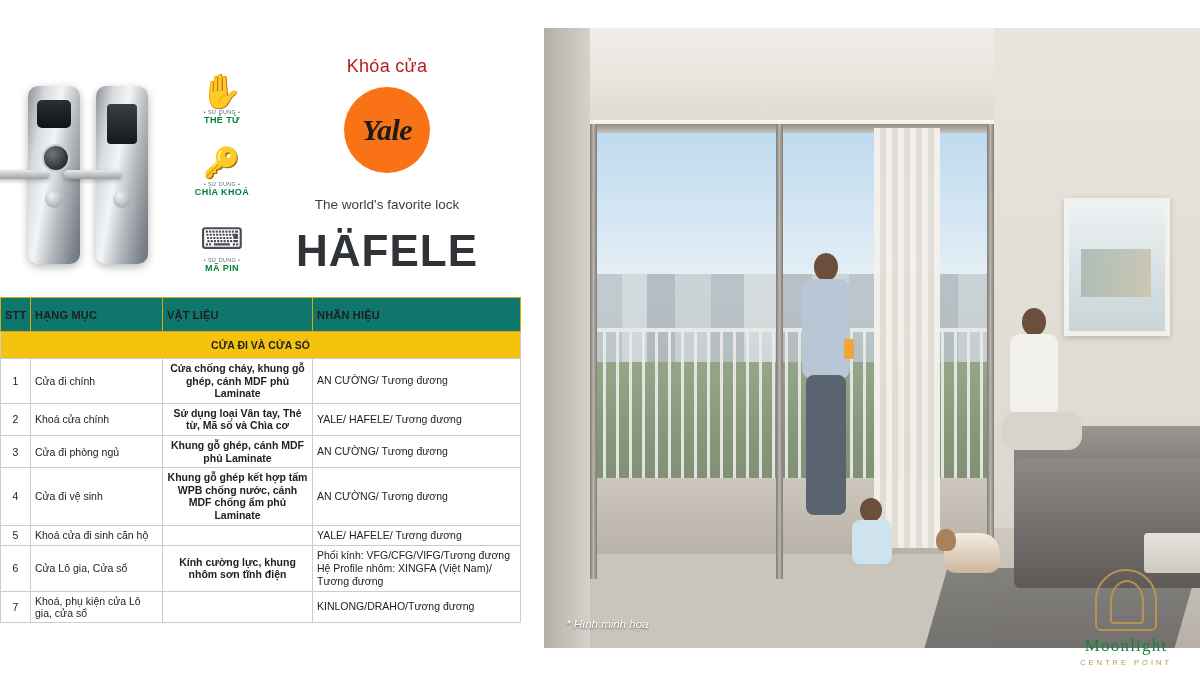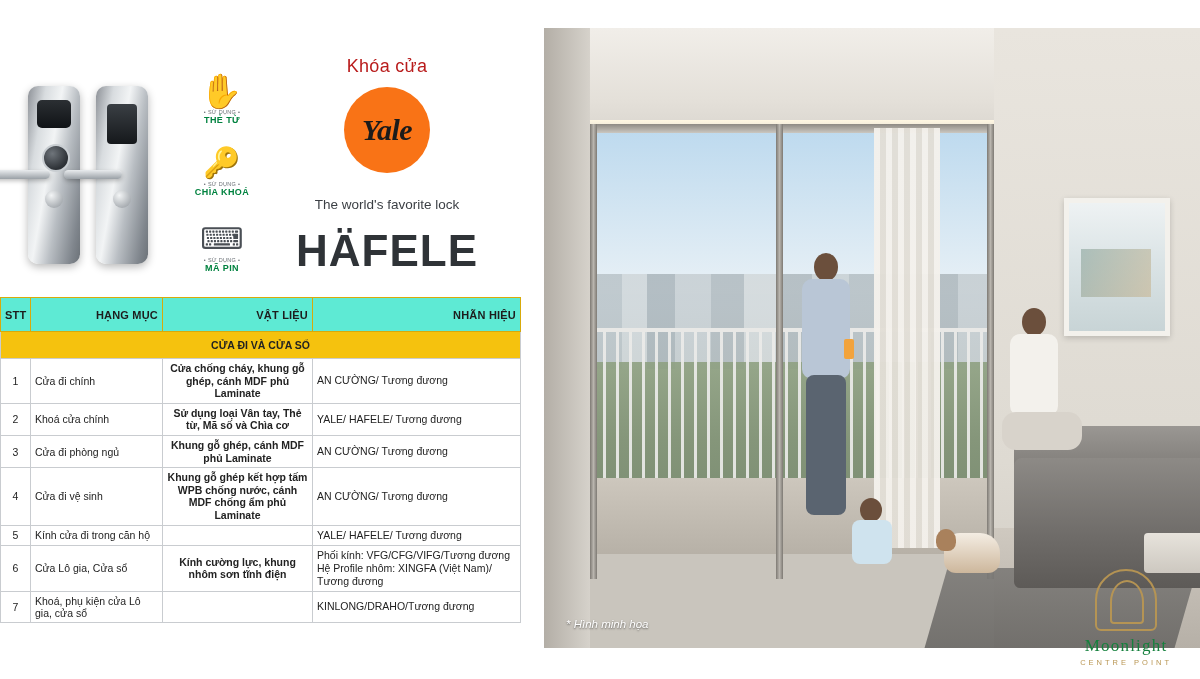--- a/index.html
+++ b/index.html
@@ -195,25 +195,25 @@
     table-layout: fixed;
   }
   table.spec th, table.spec td {
     border: 1px solid #c9ccd0;
     font-size: 10.5px;
     color: #222;
     padding: 3px 4px;
     vertical-align: middle;
   }
   table.spec thead th {
-    background: #5eead4;
+    background: #0f766e;
     color: #1d1d1d;
     font-weight: bold;
     font-size: 11px;
-    text-align: right;
+    text-align: left;
     height: 27px;
     letter-spacing: .2px;
     border-color: #d8aa0b;
   }
   .col-stt { width: 30px; }
   .col-item { width: 132px; }
   .col-mat { width: 150px; }
   .col-brand { width: 208px; }
 
   .section-row td {
@@ -511,21 +511,21 @@
           <td class="c-brand">AN CƯỜNG/ Tương đương</td>
         </tr>
         <tr>
           <td class="c-stt">4</td>
           <td class="c-item">Cửa đi vệ sinh</td>
           <td class="c-mat">Khung gỗ ghép kết hợp tấm WPB chống nước, cánh MDF chống ẩm phủ Laminate</td>
           <td class="c-brand">AN CƯỜNG/ Tương đương</td>
         </tr>
         <tr>
           <td class="c-stt">5</td>
-          <td class="c-item">Kính cửa đi trong căn hộ</td>
+          <td class="c-item">Khoá cửa đi sinh căn hộ</td>
           <td class="c-mat"></td>
           <td class="c-brand">YALE/ HAFELE/ Tương đương</td>
         </tr>
         <tr>
           <td class="c-stt">6</td>
           <td class="c-item">Cửa Lô gia, Cửa sổ</td>
           <td class="c-mat">Kính cường lực, khung nhôm sơn tĩnh điện</td>
           <td class="c-brand" style="white-space: pre-line;">Phối kính: VFG/CFG/VIFG/Tương đương
 Hệ Profile nhôm: XINGFA (Việt Nam)/ Tương đương</td>
         </tr>

